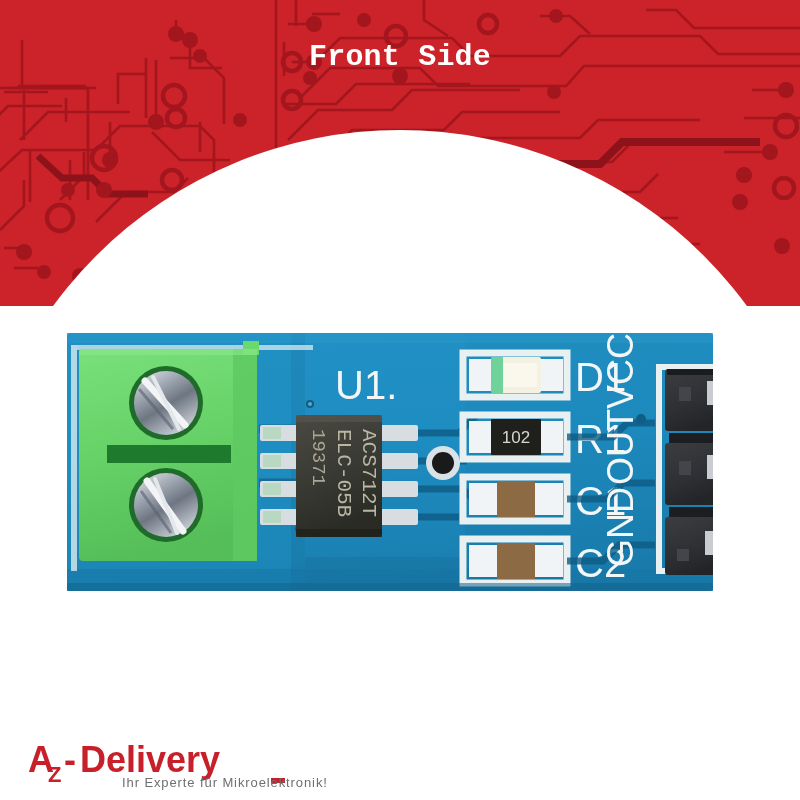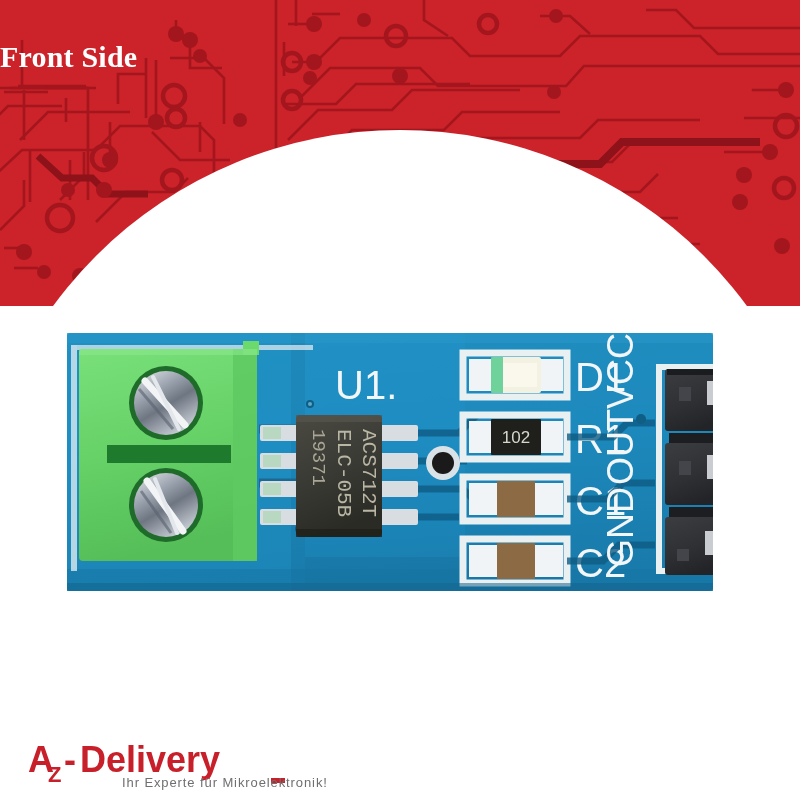--- a/index.html
+++ b/index.html
@@ -12,27 +12,27 @@
 
   
   #banner {
     position:absolute; left:0; top:0; width:800px; height:306px;
     overflow:hidden;
   }
   #banner svg { display:block; width:800px; height:306px; }
 
   #banner-title {
     position:absolute; left:0; top:40px; width:800px;
-    text-align:left;
+    text-align:center;
     color:#ffffff;
     font-size:30px;
     font-weight:bold;
     letter-spacing:0.2px;
     z-index:5;
-    font-family:Liberation Serif, serif;
+    font-family:Liberation Mono, monospace;
   }
 
   
   #product-area {
     position:absolute; left:0; top:306px; width:800px; height:420px;
   }
 
   #pcb {
     position:absolute;
     left:67px; top:27px;

